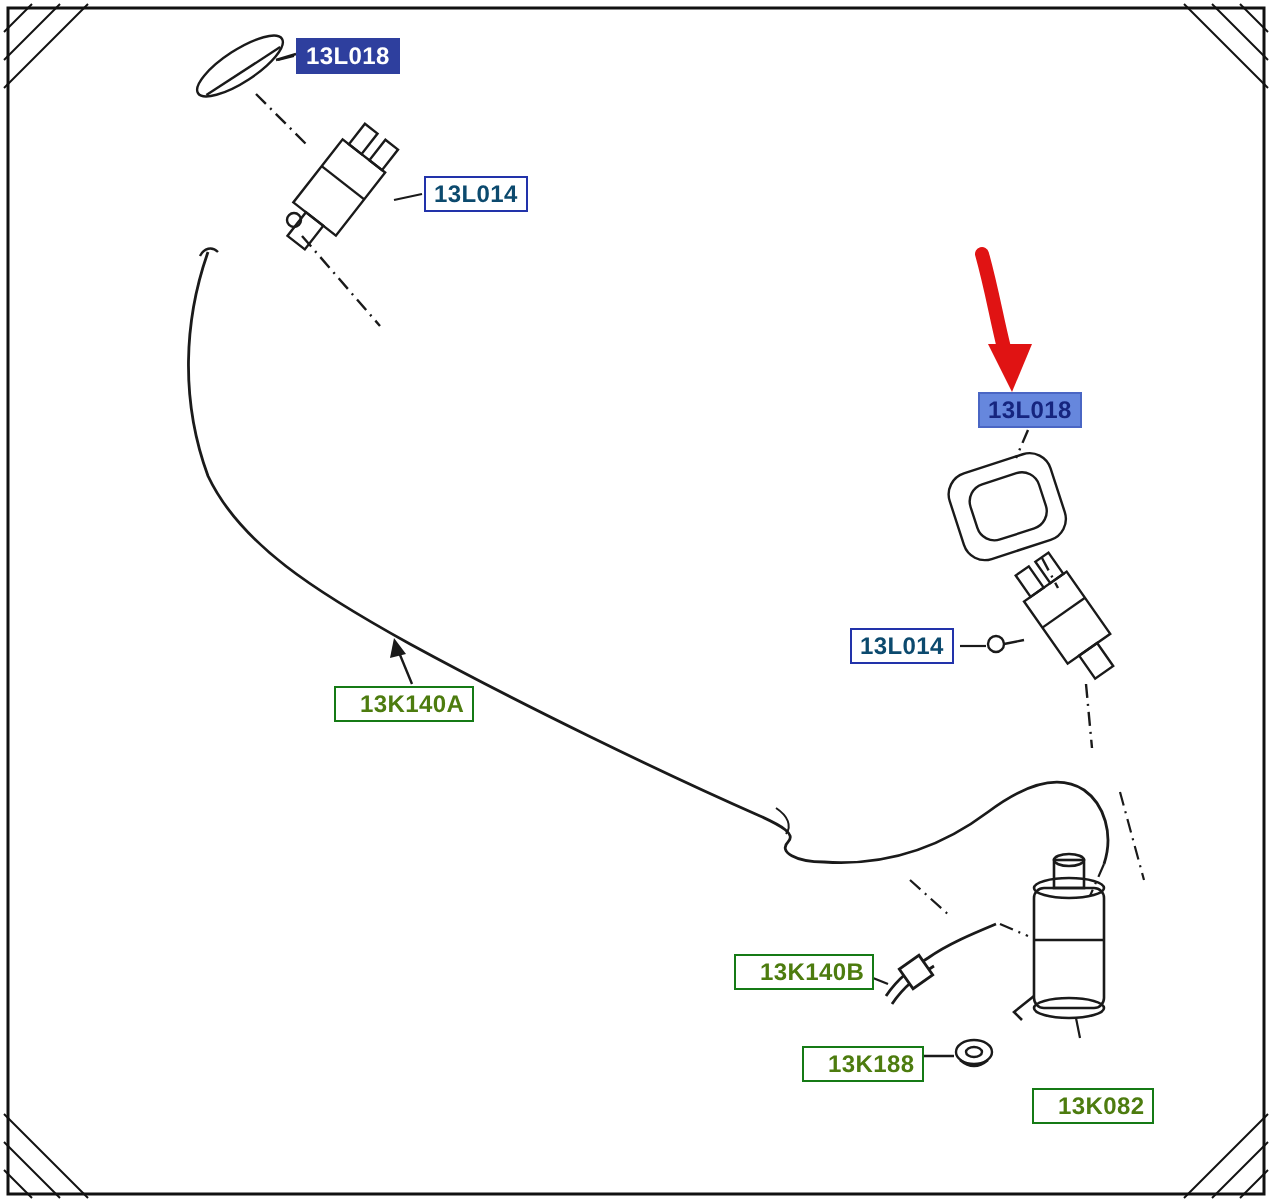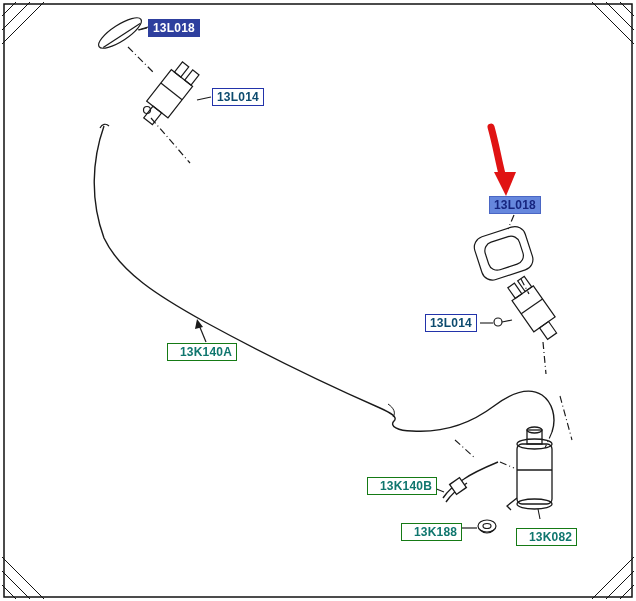--- a/index.html
+++ b/index.html
@@ -2,21 +2,21 @@
 <html><head>
 <meta charset="utf-8">
 <style>
   html,body{margin:0;padding:0;background:#fff;}
   #stage{position:relative;width:636px;height:601px;background:#ffffff;overflow:hidden;
          font-family:"Liberation Sans",sans-serif;}
   svg{position:absolute;left:0;top:0;}
   .part-label{position:absolute;font-size:12px;font-weight:bold;line-height:14px;
               padding:1px 4px;background:#ffffff;border:1px solid #2233aa;color:#0c4a6e;
               letter-spacing:0.2px;cursor:pointer;white-space:nowrap;}
-  .part-label.green{border-color:#157a15;color:#0f766e;padding-left:12px;}
+  .part-label.green{border-color:#157a15;color:#4d7c0f;padding-left:12px;}
   .part-label.selected{background:#2e3f9e;color:#ffffff;border-color:#2e3f9e;}
   .part-label.highlight{background:#6687dd;color:#16257f;border-color:#4a66c4;}
 </style>
 </head>
 <body>
 
 <div id="stage">
 
   <svg width="636" height="601" viewBox="0 0 636 601">
 
@@ -160,15 +160,15 @@
   <div class="part-label green" style="left:167px;top:343px;">13K140A</div>
 
   <div class="part-label highlight" style="left:489px;top:196px;">13L018</div>
 
   <div class="part-label" style="left:425px;top:314px;">13L014</div>
 
   <div class="part-label green" style="left:367px;top:477px;">13K140B</div>
 
   <div class="part-label green" style="left:401px;top:523px;">13K188</div>
 
-  <div class="part-label green" style="left:516px;top:528px;">13K082</div>
+  <div class="part-label green" style="left:516px;top:544px;">13K082</div>
 
 </div>
 
 </body></html>

